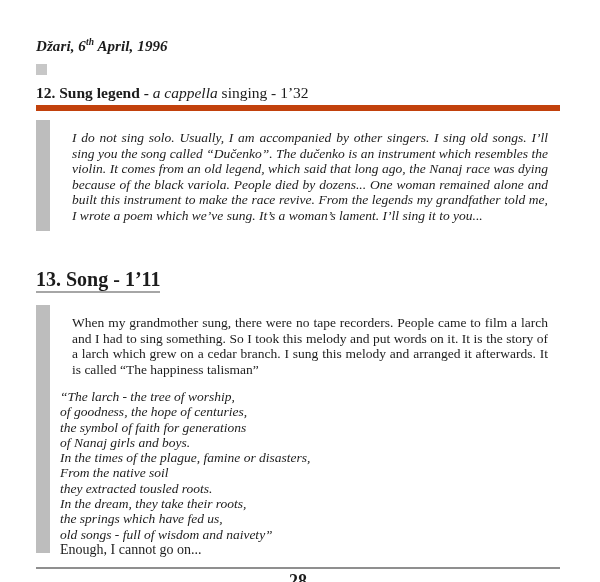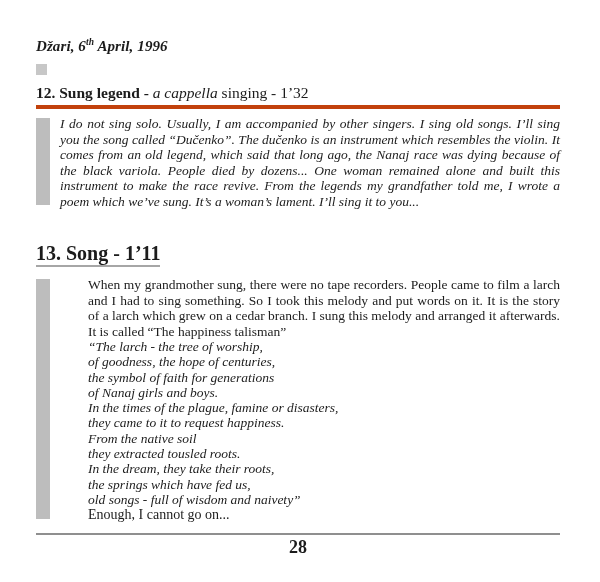--- a/index.html
+++ b/index.html
@@ -43,58 +43,58 @@
     height: 11px;
     background: #c7c7c7;
     margin-right: 7px;
     flex: 0 0 auto;
   }
   .entry-name { font-weight: bold; }
   .track-heading-12 {
     font-size: 15.5px;
     line-height: 17px;
     padding-bottom: 4px;
-    border-bottom: 4px solid #c2410c;
+    border-bottom: 6px solid #c2410c;
   }
   .track-heading-12 .h-bold { font-weight: bold; }
   .track-heading-12 .h-italic { font-style: italic; }
   .quote-block {
     display: flex;
     align-items: stretch;
   }
   .block-1 { margin-top: 7px; }
   .quote-bar {
     width: 14px;
     background: #bdbdbd;
     flex: 0 0 auto;
     margin: 2px 0 4px 0;
   }
   .quote-text {
     margin-left: 10px;
     width: 500px;
   }
   .body-par {
-    margin: 0;
+    margin: 12px;
     font-size: 13.5px;
     line-height: 15.5px;
     text-align: justify;
   }
   .italic-par { font-style: italic; }
   .track-heading-13 {
     margin-top: 36px;
     font-size: 20px;
     line-height: 17px;
     font-weight: bold;
   }
   .track-heading-13 .h-inner {
     display: inline-block;
     padding-bottom: 3px;
     border-bottom: 2px solid #a6a6a6;
   }
-  .block-2 { margin-top: 10px; gap: 28px; }
+  .block-2 { margin-top: 10px; }
   .poem { margin-top: 0; }
   .poem-line {
     font-style: italic;
     font-size: 13.5px;
     line-height: 15.3px;
   }
   .closing-line {
     font-size: 14px;
     line-height: 15.3px;
   }
@@ -135,21 +135,20 @@
   <div class="quote-block block-2">
     <div class="quote-bar"></div>
     <div class="quote-text">
       <p class="body-par">When my grandmother sung, there were no tape recorders. People came to film a larch and I had to sing something. So I took this melody and put words on it. It is the story of a larch which grew on a cedar branch. I sung this melody and arranged it afterwards. It is called “The happiness talisman”</p>
       <div class="poem">
           <div class="poem-line">“The larch - the tree of worship,</div>
           <div class="poem-line">of goodness, the hope of centuries,</div>
           <div class="poem-line">the symbol of faith for generations</div>
           <div class="poem-line">of Nanaj girls and boys.</div>
           <div class="poem-line">In the times of the plague, famine or disasters,</div>
-          <div class="poem-line">they came to it to request happiness.</div>
           <div class="poem-line">From the native soil</div>
           <div class="poem-line">they extracted tousled roots.</div>
           <div class="poem-line">In the dream, they take their roots,</div>
           <div class="poem-line">the springs which have fed us,</div>
           <div class="poem-line">old songs - full of wisdom and naivety”</div>
         </div>
       <div class="closing-line">Enough, I cannot go on...</div>
     </div>
   </div>
 

